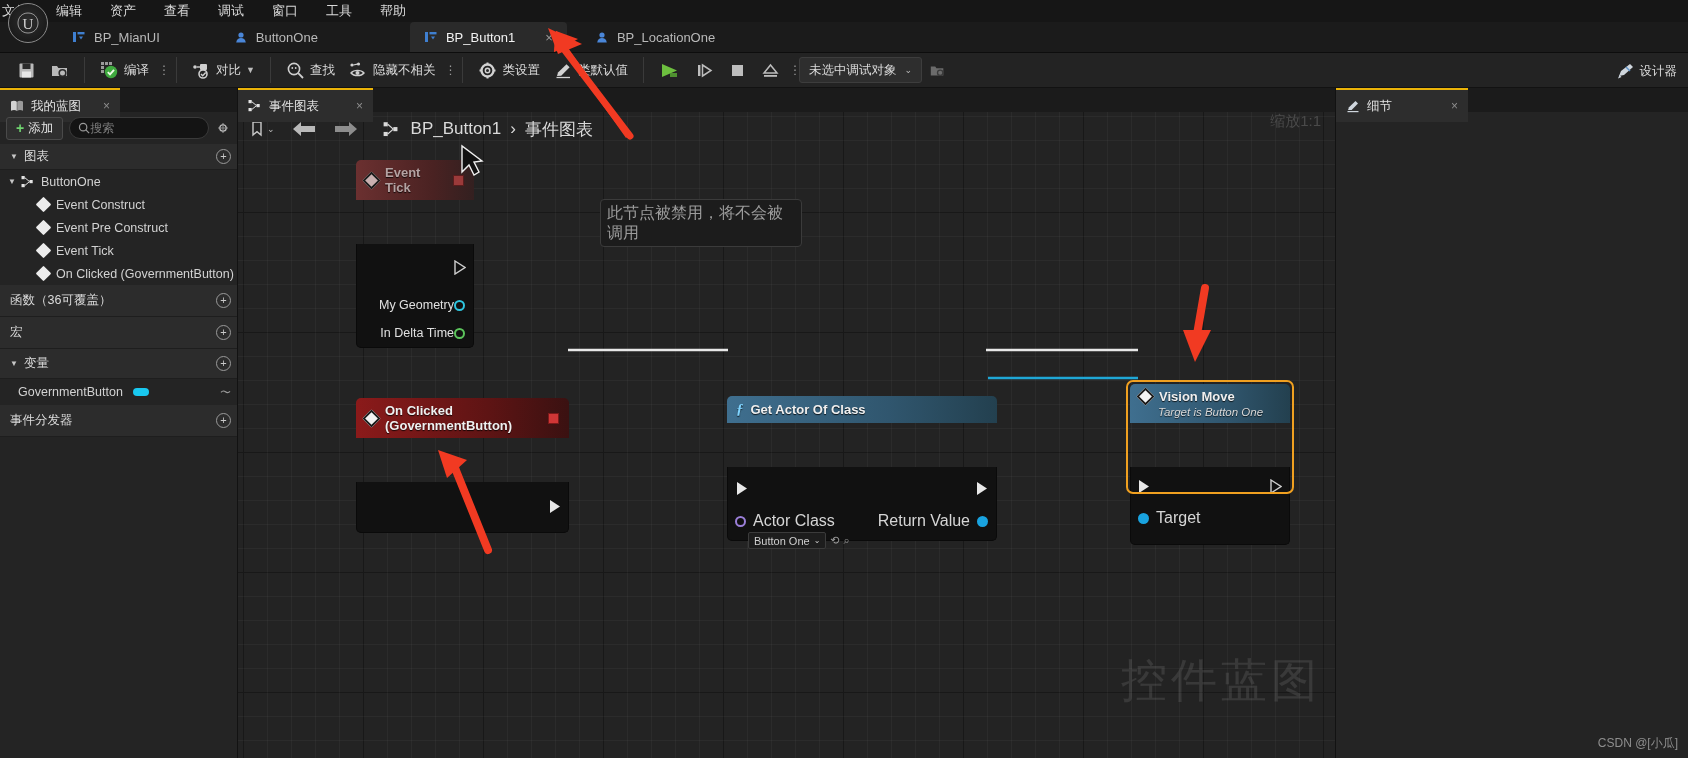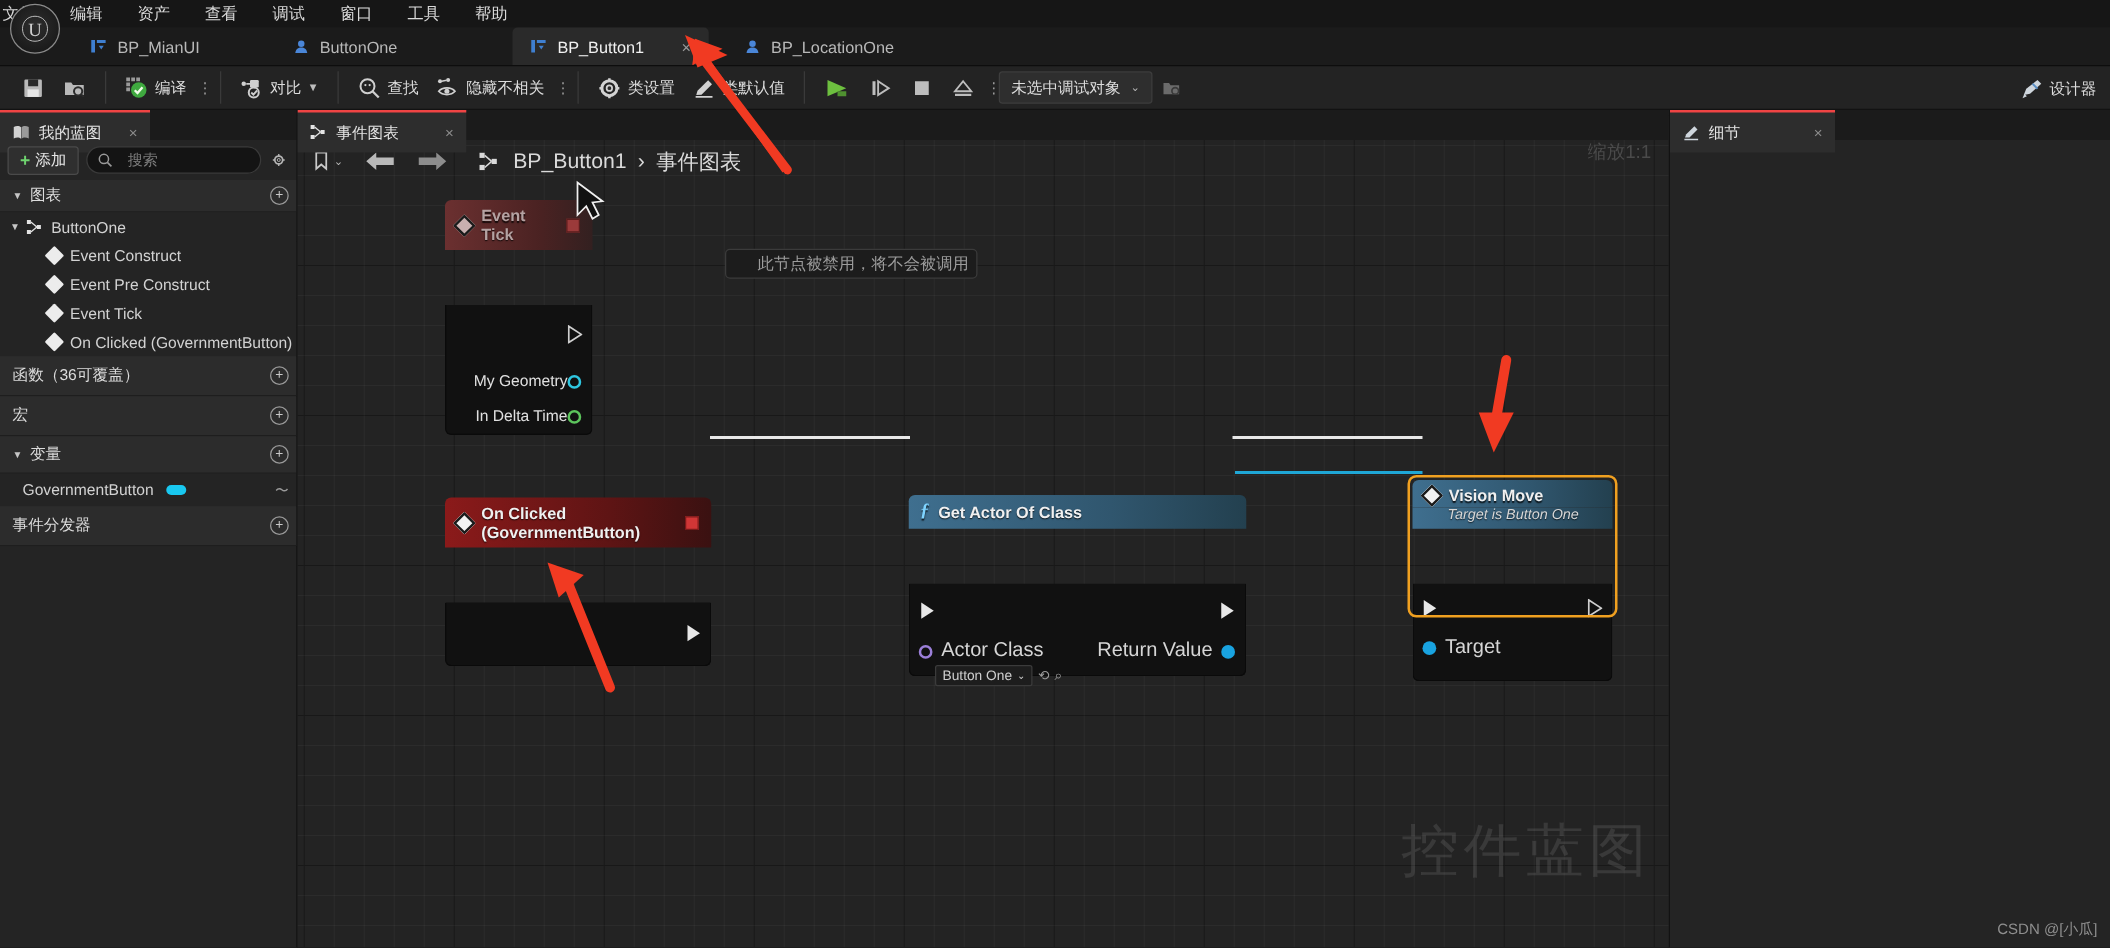--- a/index.html
+++ b/index.html
@@ -83,21 +83,21 @@
     display: flex; align-items: center; padding-right: 4px; gap: 6px; font-family: Liberation Serif, serif;
   }
 
   
   .panel-tabbar {
     height: 24px; background: #1b1b1b; display: flex; align-items: stretch;
   }
   .panel-tab {
     background: #2d2d2d; display: flex; align-items: center; gap: 7px;
     padding: 16px 10px; font-size: 12.5px; color: #e3e3e3;
-    border-top: 2px solid #ef4444;
+    border-top: 2px solid #eab308;
     min-width: 120px;
   }
   .panel-tab .pclose { margin-left: auto; color: #8d8d8d; font-size: 12px; }
 
   
   #leftpanel {
     position: absolute; left: 0; top: 88px; width: 238px; height: 670px;
     background: #242424; border-right: 1px solid #121212;
   }
   .mb-toolbar {
@@ -106,21 +106,21 @@
   }
   .add-btn {
     display: flex; align-items: center; gap: 4px;
     background: #2f2f2f; border: 1px solid #4a4a4a; border-radius: 3px;
     height: 23px; padding: 0 9px; font-size: 12.5px; color: #e6e6e6;
   }
   .add-plus { color: #6fd46f; font-size: 14px; font-weight: bold; }
   .search-box {
     flex: 1; height: 22px; background: #141414;
     border: 1px solid #3a3a3a; border-radius: 11px;
-    display: flex; align-items: center; gap: 12px; padding: 0 8px;
+    display: flex; align-items: center; gap: 0; padding: 0 8px;
   }
   .search-box .ph { font-size: 12px; color: #7c7c7c; }
   .gear { color: #b5b5b5; font-size: 14px; padding: 0 2px; }
 
   .sec-row {
     height: 26px; display: flex; align-items: center;
     padding: 0 6px 0 10px; background: #2c2c2c; font-size: 12.5px;
     color: #dcdcdc; border-bottom: 1px solid #1e1e1e;
   }
   .sec-row .tri { font-size: 8px; color: #c6c6c6; margin-right: 6px; }
@@ -191,26 +191,25 @@
     color: #4a4a4a; z-index: 4;
   }
   .watermark {
     position: absolute; right: 14px; bottom: 46px;
     font-size: 46px; color: rgba(255,255,255,0.10);
     letter-spacing: 4px; z-index: 2; pointer-events: none;
   }
 
   
   .tooltip {
-    position: absolute; left: 342px; top: 111px;
+    position: absolute; left: 362px; top: 111px;
     width: 202px; padding: 3px 6px;
     background: #1c1c1c; border: 1px solid #3b3b3b; border-radius: 4px;
-    font-size: 13px; color: #9c9c9c; line-height: 1.25;
+    font-size: 16px; color: #9c9c9c; line-height: 1.25;
     z-index: 3;
-    text-align: right;
   }
 
   
   .node { position: absolute; border-radius: 5px; z-index: 3; }
   .node-hdr {
     display: flex; align-items: center; gap: 7px;
     padding: 5px 10px 5px 9px;
     border-top-left-radius: 5px; border-top-right-radius: 5px;
     font-size: 13px; font-weight: bold; color: #f0f0f0;
     text-shadow: 0 1px 1px rgba(0,0,0,.8);

